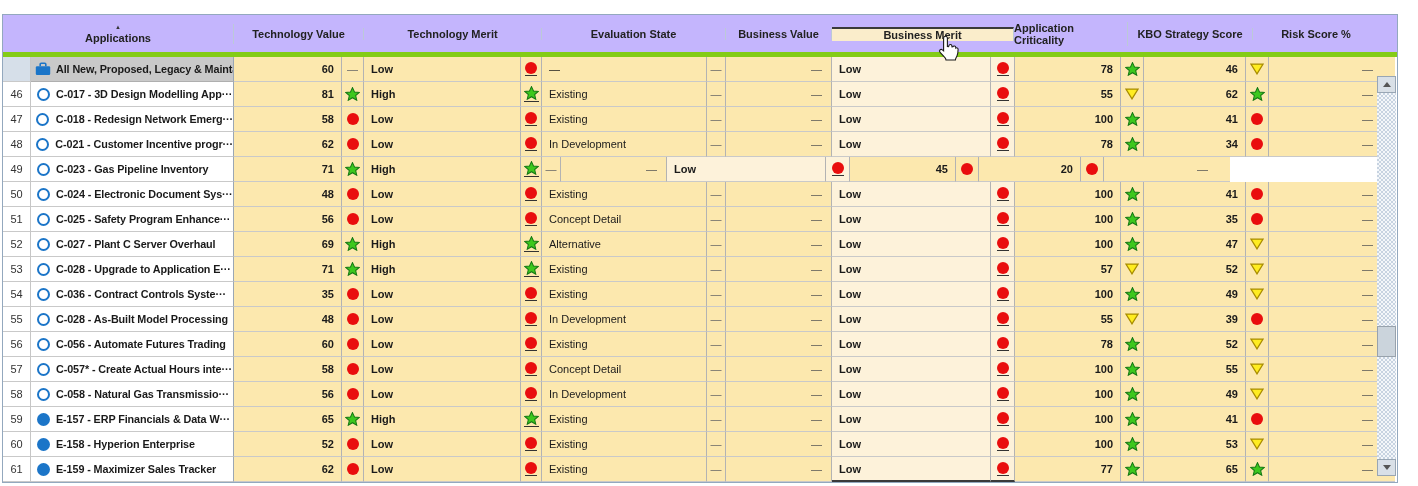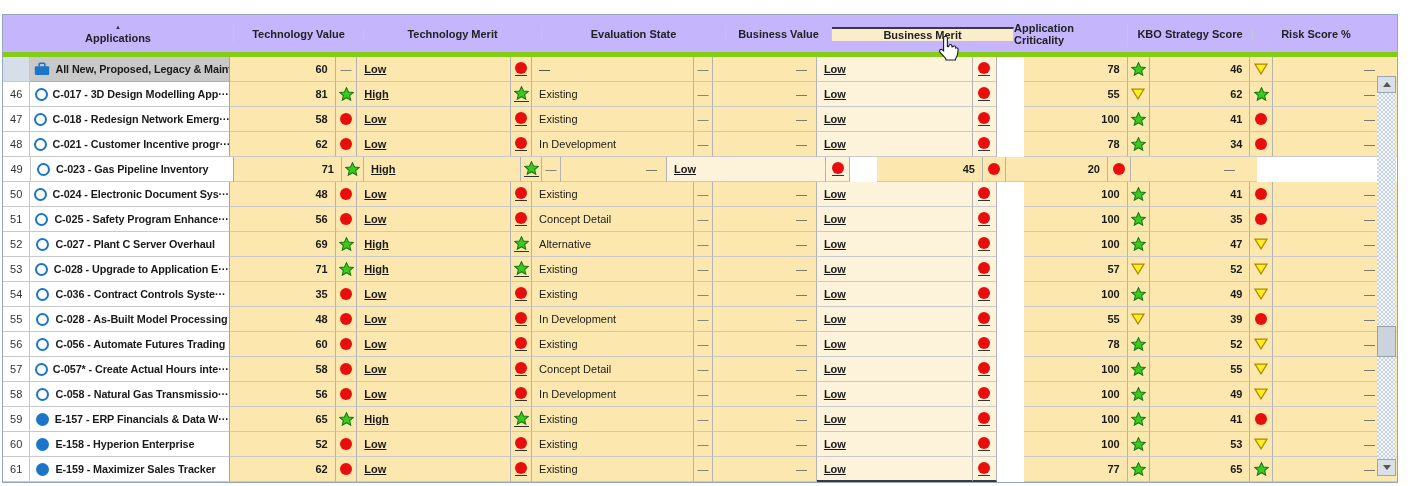--- a/index.html
+++ b/index.html
@@ -20,26 +20,26 @@
   .c-name .nm{font-size:10.8px;letter-spacing:-0.1px;}
   .c-tv{width:108px;justify-content:flex-end;padding-right:7px;font-weight:bold;}
   .c-tvi{width:22px;justify-content:center;}
   .c-tm{width:157px;padding-left:7px;font-weight:bold;}
   .c-tmi{width:21px;justify-content:center;}
   .c-es{width:165px;padding-left:7px;}
   .c-esi{width:19px;justify-content:center;}
   .c-bv{width:106px;justify-content:flex-end;padding-right:9px;}
   .c-bm{width:159px;background:#FDF2DA;padding-left:7px;font-weight:bold;}
   .c-bmi{width:24px;background:#FDF2DA;justify-content:center;}
-  .c-ac{width:106px;justify-content:flex-end;padding-right:7px;font-weight:bold;margin-left:27px;}
+  .c-ac{width:106px;justify-content:flex-end;padding-right:7px;font-weight:bold;}
   .c-aci{width:23px;justify-content:center;}
   .c-kbo{width:102px;justify-content:flex-end;padding-right:7px;font-weight:bold;}
   .c-kboi{width:23px;justify-content:center;}
   .c-risk{width:126px;justify-content:flex-end;padding-right:22px;border-right:none;font-weight:bold;}
-  .lnk{text-decoration:underline;}
+  .lnk{}
   .isdash{color:#555;font-weight:normal;}
   .icdash{color:#666;font-weight:normal;}
   .row.sel .c-num{background:#D6DFE9;}
   .row.sel .c-name{background:#C9C9C9;border-bottom-color:#AFAFAF;}
   .body .row:last-child .c-bm,.body .row:last-child .c-bmi{border-bottom:2px solid #3a3a3a;}
   
   .dot{width:12px;height:12px;border-radius:50%;background:#E90E0E;display:inline-block;}
   .co{width:9px;height:9px;border:2.5px solid #1B75C8;border-radius:50%;background:#fff;display:inline-block;}
   .cf{width:13px;height:13px;background:#1B75C8;border-radius:50%;display:inline-block;}
   .ulic{display:inline-flex;flex-direction:column;align-items:center;border-bottom:1px solid #333;padding-bottom:1px;line-height:0;}

